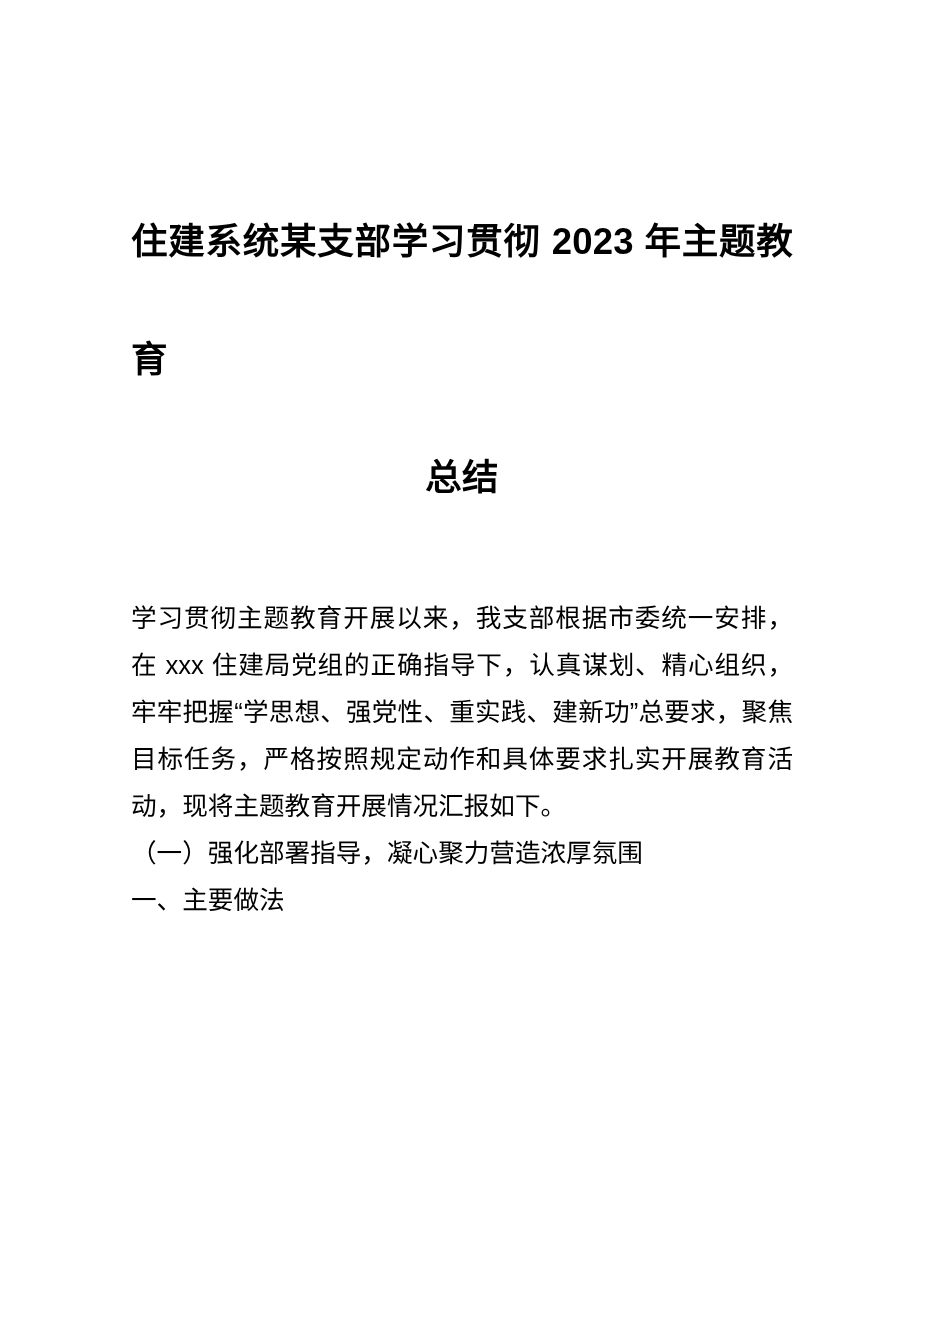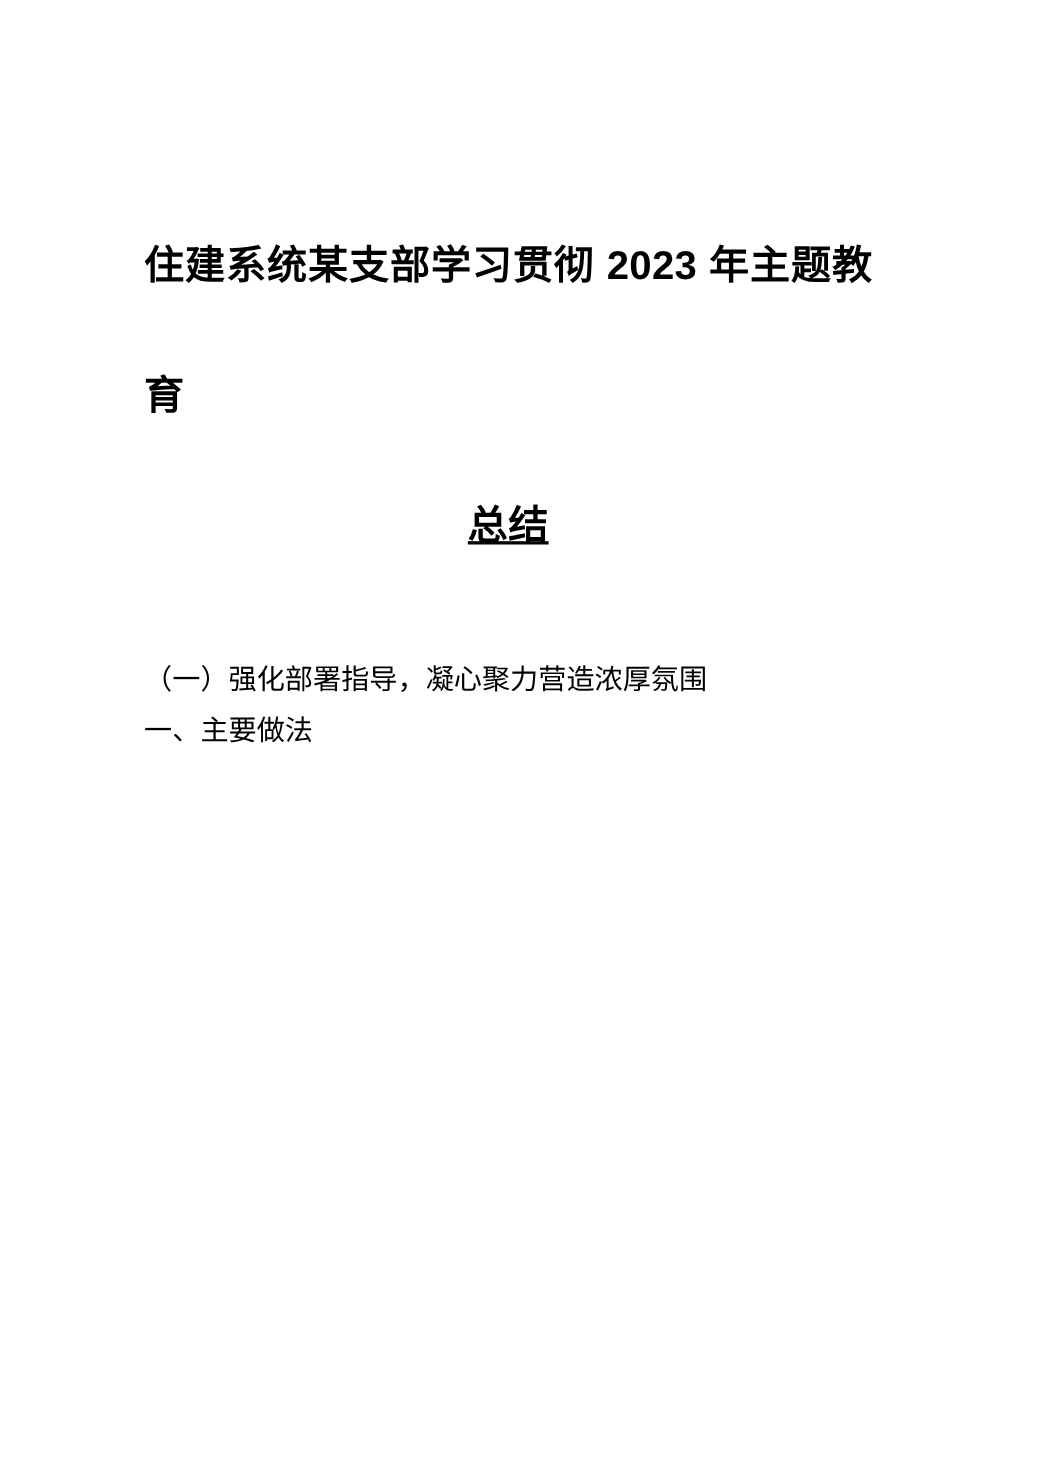--- a/index.html
+++ b/index.html
@@ -40,21 +40,20 @@
     line-height: 118px;
     letter-spacing: 0.2px;
     text-align: justify;
     text-align-last: justify;
     word-break: break-all;
   }
   .doc-title .title-tail {
     display: block;
     text-align: center;
     text-align-last: center;
-    text-decoration: underline;
   }
 
   
   .body-block {
     margin-top: 58px;
   }
 
   p.para {
     margin: 0;
     font-size: 25.6px;
@@ -76,20 +75,21 @@
 </head>
 <body>
 
 <div class="page">
   <div class="page-body">
 
     <h1 class="doc-title"><span>住建系统某支部学习贯彻 2023 年主题教育</span><span class="title-tail">总结</span></h1>
 
     <div class="body-block">
 
+      <p class="para">学习贯彻主题教育开展以来，我支部根据市委统一安排，在 xxx 住建局党组的正确指导下，认真谋划、精心组织，牢牢把握“学思想、强党性、重实践、建新功”总要求，聚焦目标任务，严格按照规定动作和具体要求扎实开展教育活动，现将主题教育开展情况汇报如下。</p>
 
       <p class="heading">（一）强化部署指导，凝心聚力营造浓厚氛围</p>
 
       <p class="heading">一、主要做法</p>
 
 
     </div>
   </div>
 </div>
 

